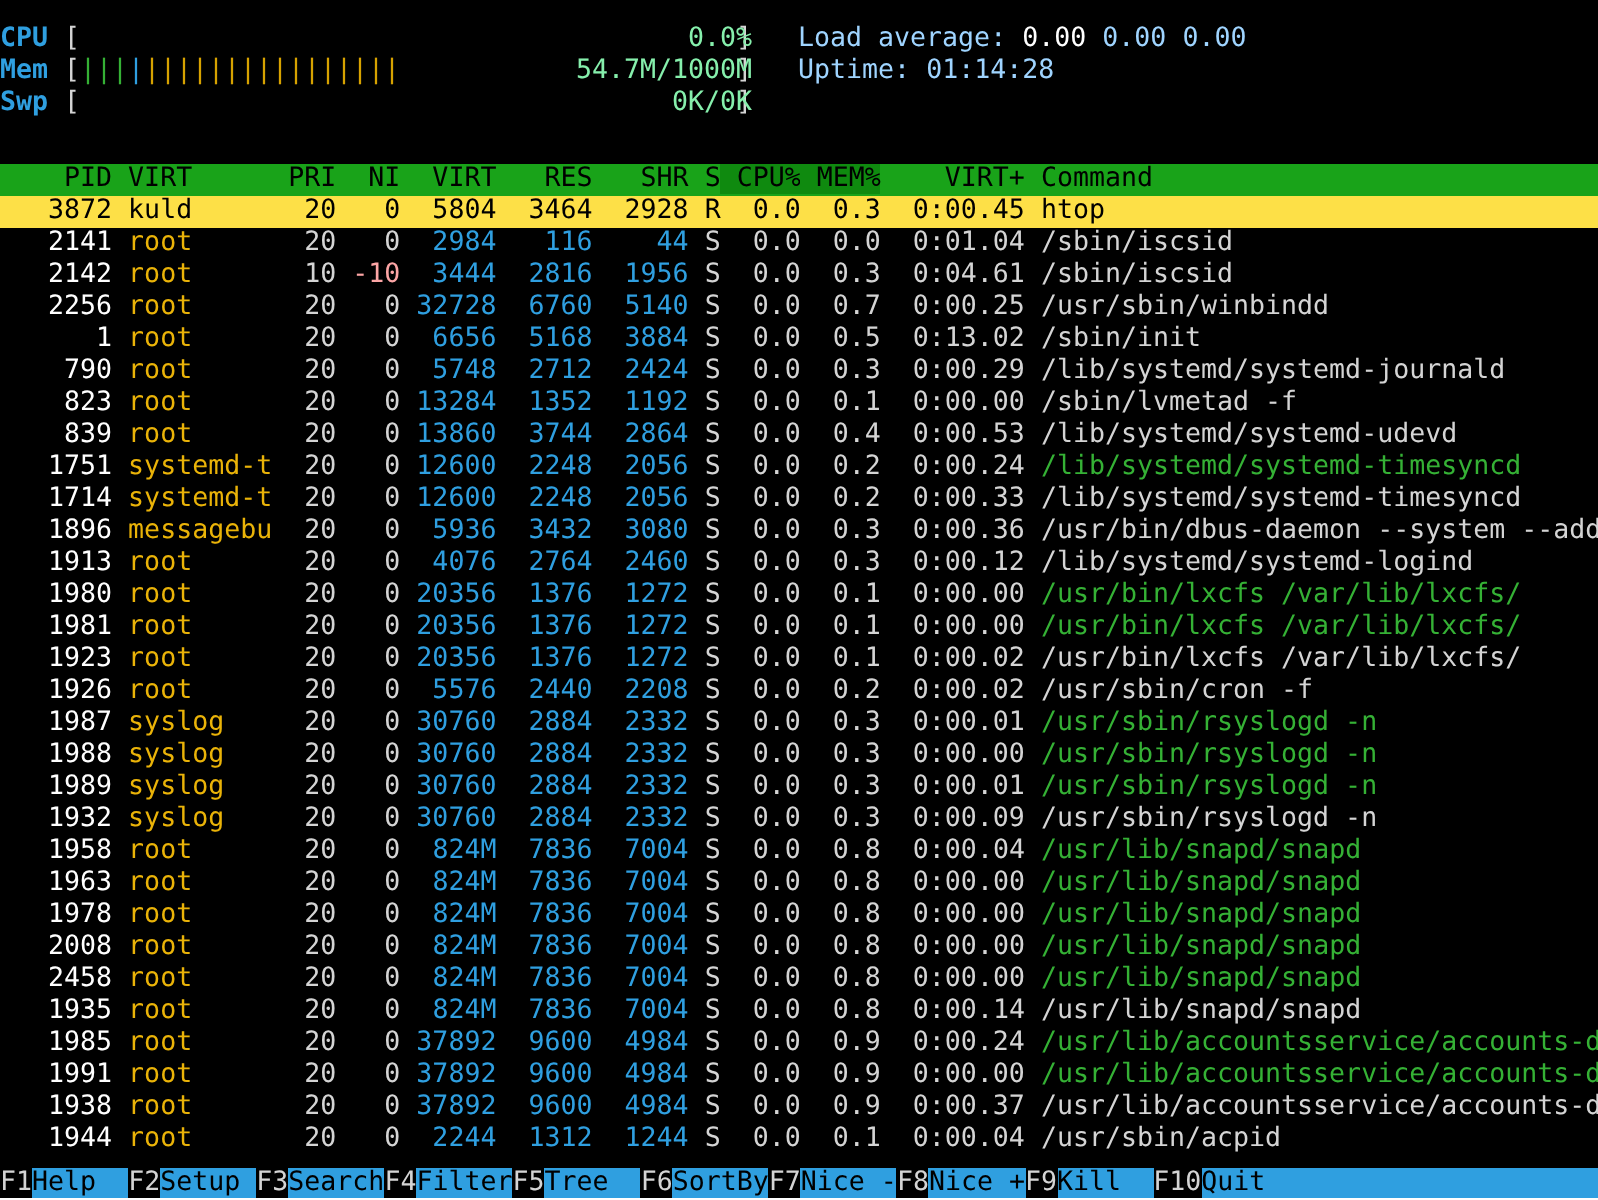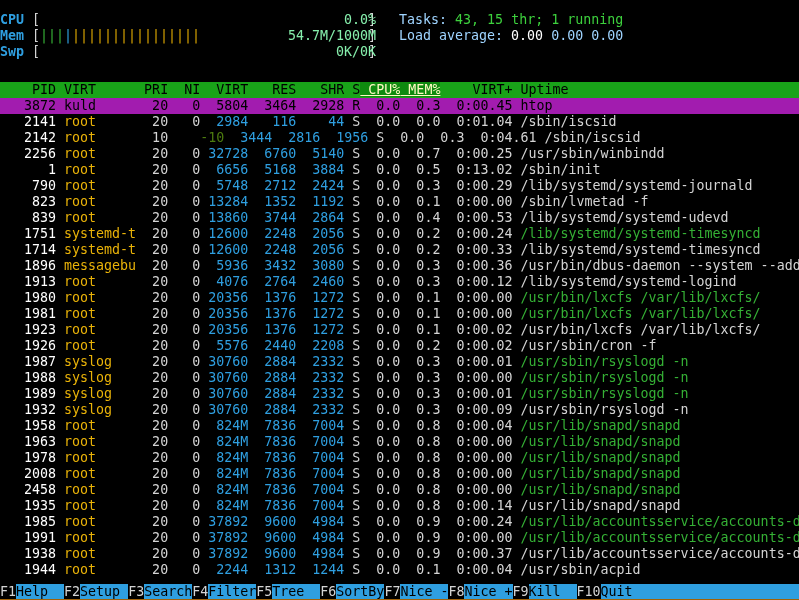--- a/index.html
+++ b/index.html
@@ -13,68 +13,68 @@
   #screen{position:relative;width:674px;height:600px;background:#000;}
 
   
   .c-blue   {color:#2f9fe0;}
   .c-cyan   {color:#2f9fe0;}
   .c-gray   {color:#eab308;}
   .c-white  {color:#d4d4d4;}
   .c-bwhite {color:#ffffff;}
   .c-green  {color:#35b135;}
   .c-lgreen {color:#3dd13d;}
-  .c-red    {color:#4d7c0f;padding-left:24px;}
+  .c-red    {color:#fca5a5;}
   .c-hdrtxt {color:#9fd4ff;}
 
   
   .meters{position:absolute;left:0;top:12px;}
   .meter-line{height:16px;line-height:16px;white-space:pre;}
   .mlabel{color:#2f9fe0;font-weight:bold;}
   .brk{color:#d4d4d4;}
   .mval{color:#86efac;}
   .bar{display:inline-block;}
   .bar i{display:inline-block;width:8px;font-style:normal;}
 
   .sysinfo{position:absolute;left:399px;top:12px;}
   .sysinfo .si-line{height:16px;line-height:16px;white-space:pre;color:#2f9fe0;}
 
   
   .table{position:absolute;left:0;top:82px;width:799px;}
   .colhdr{background:#19a319;color:#000000;white-space:pre;height:16px;line-height:16px;}
-  .colhdr .sortcol{background:#0f8a0f;color:#fef9c3;text-decoration:underline;}
+  .colhdr .sortcol{background:#0f8a0f;color:#000000;}
   .prow{white-space:pre;height:16px;line-height:16px;overflow:hidden;}
-  .prow.sel{background:#a21caf;}
+  .prow.sel{background:#fde047;}
   .prow.sel span{color:#000000 !important;}
 
   
   .fnbar{position:absolute;left:0;bottom:0;width:799px;height:16px;line-height:16px;
-         white-space:pre;background:#a16207;}
+         white-space:pre;background:#ffffff;}
   .fkey{background:#000000;color:#d4d4d4;}
   .flab{background:#2f9fe0;color:#000000;}
   .fpad{background:#2f9fe0;}
 </style>
 </head>
 <body>
 
 <div id="screen">
 
   <div class="meters" id="meters">
       <div class="meter-line" style="position:relative;"><span class="mlabel">CPU </span><span class="brk">[</span><span class="bar"><i>&nbsp;</i><i>&nbsp;</i><i>&nbsp;</i><i>&nbsp;</i><i>&nbsp;</i><i>&nbsp;</i><i>&nbsp;</i><i>&nbsp;</i><i>&nbsp;</i><i>&nbsp;</i><i>&nbsp;</i><i>&nbsp;</i><i>&nbsp;</i><i>&nbsp;</i><i>&nbsp;</i><i>&nbsp;</i><i>&nbsp;</i><i>&nbsp;</i><i>&nbsp;</i><i>&nbsp;</i><i>&nbsp;</i><i>&nbsp;</i><i>&nbsp;</i><i>&nbsp;</i><i>&nbsp;</i><i>&nbsp;</i><i>&nbsp;</i><i>&nbsp;</i><i>&nbsp;</i><i>&nbsp;</i><i>&nbsp;</i><i>&nbsp;</i><i>&nbsp;</i><i>&nbsp;</i><i>&nbsp;</i><i>&nbsp;</i><i>&nbsp;</i><i>&nbsp;</i><i>&nbsp;</i><i>&nbsp;</i><i>&nbsp;</i></span><span class="brk">]</span><span class="mval" style="position:absolute;left:344px;top:0;">0.0%</span></div>
       <div class="meter-line" style="position:relative;"><span class="mlabel">Mem </span><span class="brk">[</span><span class="bar"><i style="color:#35b135">|</i><i style="color:#35b135">|</i><i style="color:#35b135">|</i><i style="color:#2f9fe0">|</i><i style="color:#d7a200">|</i><i style="color:#d7a200">|</i><i style="color:#d7a200">|</i><i style="color:#d7a200">|</i><i style="color:#d7a200">|</i><i style="color:#d7a200">|</i><i style="color:#d7a200">|</i><i style="color:#d7a200">|</i><i style="color:#d7a200">|</i><i style="color:#d7a200">|</i><i style="color:#d7a200">|</i><i style="color:#d7a200">|</i><i style="color:#d7a200">|</i><i style="color:#d7a200">|</i><i style="color:#d7a200">|</i><i style="color:#d7a200">|</i><i>&nbsp;</i><i>&nbsp;</i><i>&nbsp;</i><i>&nbsp;</i><i>&nbsp;</i><i>&nbsp;</i><i>&nbsp;</i><i>&nbsp;</i><i>&nbsp;</i><i>&nbsp;</i><i>&nbsp;</i><i>&nbsp;</i><i>&nbsp;</i><i>&nbsp;</i><i>&nbsp;</i><i>&nbsp;</i><i>&nbsp;</i><i>&nbsp;</i><i>&nbsp;</i><i>&nbsp;</i><i>&nbsp;</i></span><span class="brk">]</span><span class="mval" style="position:absolute;left:288px;top:0;">54.7M/1000M</span></div>
       <div class="meter-line" style="position:relative;"><span class="mlabel">Swp </span><span class="brk">[</span><span class="bar"><i>&nbsp;</i><i>&nbsp;</i><i>&nbsp;</i><i>&nbsp;</i><i>&nbsp;</i><i>&nbsp;</i><i>&nbsp;</i><i>&nbsp;</i><i>&nbsp;</i><i>&nbsp;</i><i>&nbsp;</i><i>&nbsp;</i><i>&nbsp;</i><i>&nbsp;</i><i>&nbsp;</i><i>&nbsp;</i><i>&nbsp;</i><i>&nbsp;</i><i>&nbsp;</i><i>&nbsp;</i><i>&nbsp;</i><i>&nbsp;</i><i>&nbsp;</i><i>&nbsp;</i><i>&nbsp;</i><i>&nbsp;</i><i>&nbsp;</i><i>&nbsp;</i><i>&nbsp;</i><i>&nbsp;</i><i>&nbsp;</i><i>&nbsp;</i><i>&nbsp;</i><i>&nbsp;</i><i>&nbsp;</i><i>&nbsp;</i><i>&nbsp;</i><i>&nbsp;</i><i>&nbsp;</i><i>&nbsp;</i><i>&nbsp;</i></span><span class="brk">]</span><span class="mval" style="position:absolute;left:336px;top:0;">0K/0K</span></div>
     </div>
 
   <div class="sysinfo">
-    <div class="si-line"><span class="c-hdrtxt">Tasks:</span><span class="c-hdrtxt"> </span><span class="c-lgreen">43,</span><span class="c-hdrtxt"> </span><span class="c-lgreen">15</span><span class="c-hdrtxt"> </span><span class="c-lgreen">thr;</span><span class="c-hdrtxt"> </span><span class="c-lgreen">1</span><span class="c-hdrtxt"> </span><span class="c-lgreen">running</span></div>
     <div class="si-line"><span class="c-hdrtxt">Load average:</span><span class="c-hdrtxt"> </span><span class="c-bwhite">0.00</span><span> </span><span class="c-hdrtxt">0.00</span><span> </span><span class="c-hdrtxt">0.00</span></div>
+    <div class="si-line"><span class="c-hdrtxt">Uptime:</span><span class="c-hdrtxt"> </span><span class="c-hdrtxt">01:14:28</span></div>
   </div>
 
   <div class="table">
-    <div class="colhdr" id="colhdr"><span>    PID</span><span> VIRT     </span><span> PRI</span><span>  NI</span><span>  VIRT</span><span>   RES</span><span>   SHR</span><span> S</span><span class="sortcol"> CPU%</span><span class="sortcol"> MEM%</span><span>    VIRT+</span><span> Uptime</span><span>                                        </span></div>
+    <div class="colhdr" id="colhdr"><span>    PID</span><span> VIRT     </span><span> PRI</span><span>  NI</span><span>  VIRT</span><span>   RES</span><span>   SHR</span><span> S</span><span class="sortcol"> CPU%</span><span class="sortcol"> MEM%</span><span>    VIRT+</span><span> Command</span><span>                                        </span></div>
     <div id="proclist">
         <div class="prow sel"><span class="c-bwhite">   3872</span><span class="c-gray"> kuld     </span><span class="c-white">  20</span><span class="c-white">   0</span><span class="c-blue">  5804</span><span class="c-blue">  3464</span><span class="c-blue">  2928</span><span class="c-white"> R</span><span class="c-white">  0.0</span><span class="c-white">  0.3</span><span class="c-white">  0:00.45</span><span class="c-white"> htop</span><span>                                                            </span></div>
         <div class="prow"><span class="c-bwhite">   2141</span><span class="c-gray"> root     </span><span class="c-white">  20</span><span class="c-white">   0</span><span class="c-blue">  2984</span><span class="c-blue">   116</span><span class="c-blue">    44</span><span class="c-white"> S</span><span class="c-white">  0.0</span><span class="c-white">  0.0</span><span class="c-white">  0:01.04</span><span class="c-white"> /sbin/iscsid</span><span>                                                            </span></div>
         <div class="prow"><span class="c-bwhite">   2142</span><span class="c-gray"> root     </span><span class="c-white">  10</span><span class="c-red"> -10</span><span class="c-blue">  3444</span><span class="c-blue">  2816</span><span class="c-blue">  1956</span><span class="c-white"> S</span><span class="c-white">  0.0</span><span class="c-white">  0.3</span><span class="c-white">  0:04.61</span><span class="c-white"> /sbin/iscsid</span><span>                                                            </span></div>
         <div class="prow"><span class="c-bwhite">   2256</span><span class="c-gray"> root     </span><span class="c-white">  20</span><span class="c-white">   0</span><span class="c-blue"> 32728</span><span class="c-blue">  6760</span><span class="c-blue">  5140</span><span class="c-white"> S</span><span class="c-white">  0.0</span><span class="c-white">  0.7</span><span class="c-white">  0:00.25</span><span class="c-white"> /usr/sbin/winbindd</span><span>                                                            </span></div>
         <div class="prow"><span class="c-bwhite">      1</span><span class="c-gray"> root     </span><span class="c-white">  20</span><span class="c-white">   0</span><span class="c-blue">  6656</span><span class="c-blue">  5168</span><span class="c-blue">  3884</span><span class="c-white"> S</span><span class="c-white">  0.0</span><span class="c-white">  0.5</span><span class="c-white">  0:13.02</span><span class="c-white"> /sbin/init</span><span>                                                            </span></div>
         <div class="prow"><span class="c-bwhite">    790</span><span class="c-gray"> root     </span><span class="c-white">  20</span><span class="c-white">   0</span><span class="c-blue">  5748</span><span class="c-blue">  2712</span><span class="c-blue">  2424</span><span class="c-white"> S</span><span class="c-white">  0.0</span><span class="c-white">  0.3</span><span class="c-white">  0:00.29</span><span class="c-white"> /lib/systemd/systemd-journald</span><span>                                                            </span></div>
         <div class="prow"><span class="c-bwhite">    823</span><span class="c-gray"> root     </span><span class="c-white">  20</span><span class="c-white">   0</span><span class="c-blue"> 13284</span><span class="c-blue">  1352</span><span class="c-blue">  1192</span><span class="c-white"> S</span><span class="c-white">  0.0</span><span class="c-white">  0.1</span><span class="c-white">  0:00.00</span><span class="c-white"> /sbin/lvmetad -f</span><span>                                                            </span></div>
         <div class="prow"><span class="c-bwhite">    839</span><span class="c-gray"> root     </span><span class="c-white">  20</span><span class="c-white">   0</span><span class="c-blue"> 13860</span><span class="c-blue">  3744</span><span class="c-blue">  2864</span><span class="c-white"> S</span><span class="c-white">  0.0</span><span class="c-white">  0.4</span><span class="c-white">  0:00.53</span><span class="c-white"> /lib/systemd/systemd-udevd</span><span>                                                            </span></div>
         <div class="prow"><span class="c-bwhite">   1751</span><span class="c-gray"> systemd-t</span><span class="c-white">  20</span><span class="c-white">   0</span><span class="c-blue"> 12600</span><span class="c-blue">  2248</span><span class="c-blue">  2056</span><span class="c-white"> S</span><span class="c-white">  0.0</span><span class="c-white">  0.2</span><span class="c-white">  0:00.24</span><span class="c-green"> /lib/systemd/systemd-timesyncd</span><span>                                                            </span></div>

